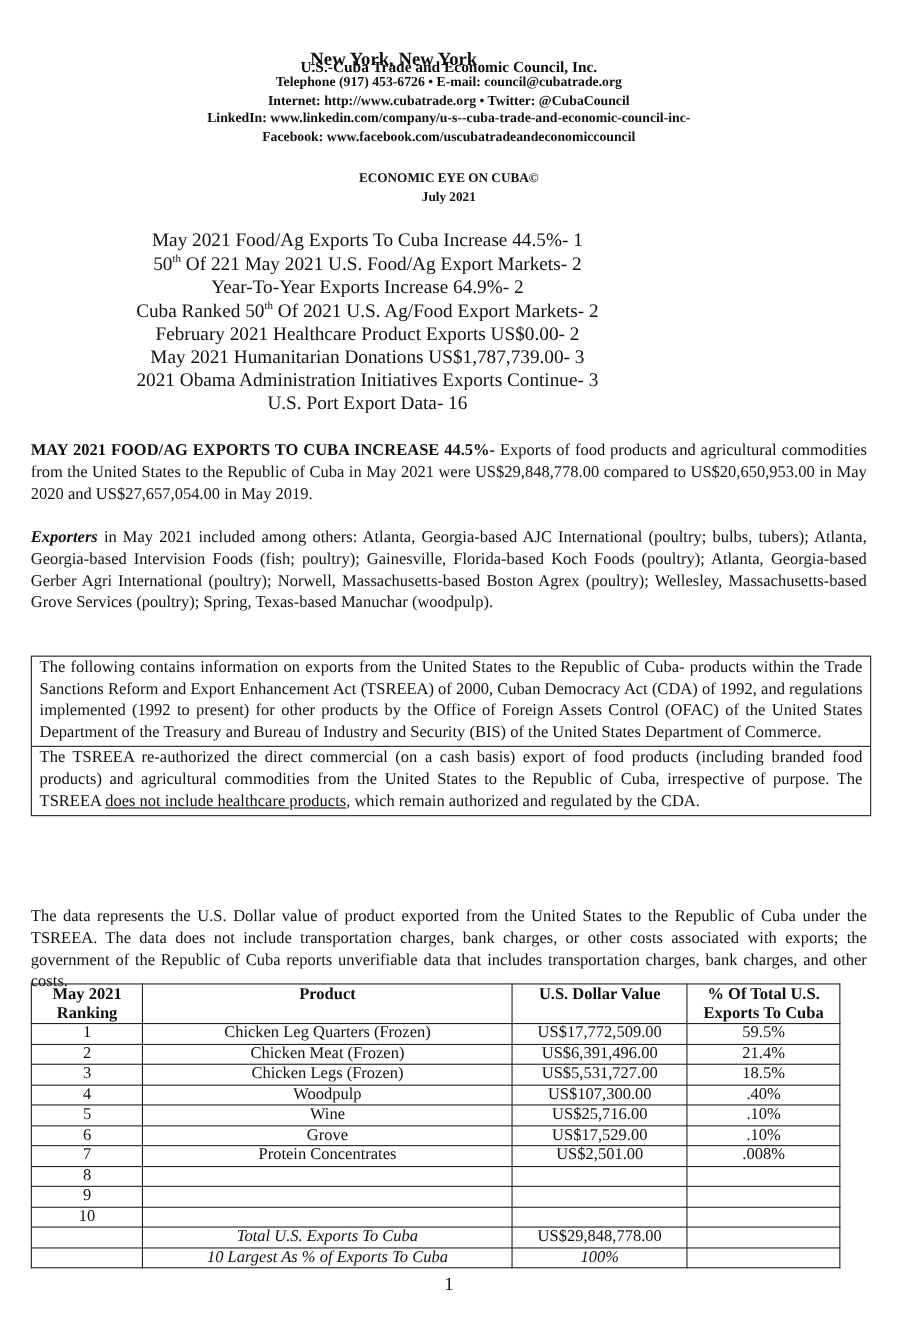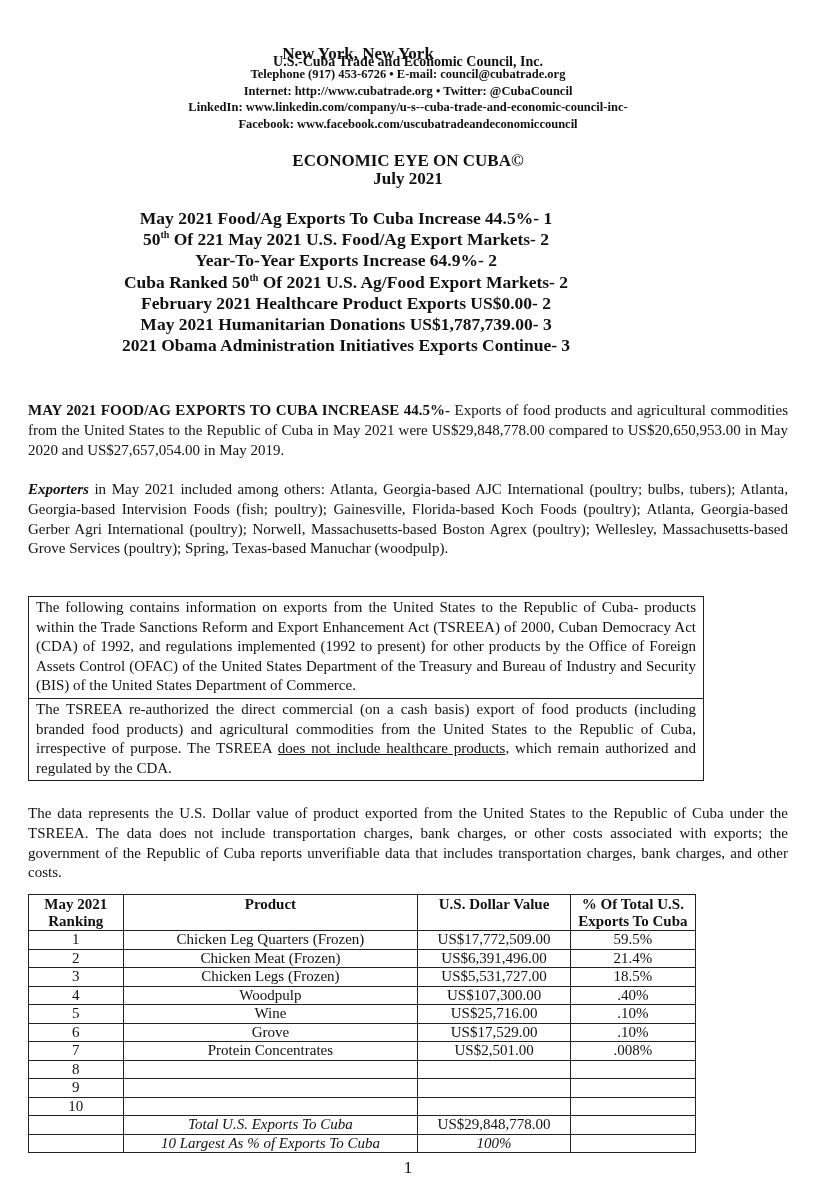--- a/index.html
+++ b/index.html
@@ -4,33 +4,33 @@
 <style>
   html, body { margin: 0; padding: 0; background: #fff; }
   body {
     width: 816px; height: 1200px; position: relative; overflow: hidden;
     font-family: "Liberation Serif", "DejaVu Serif", serif; color: #111;
   }
   .center { text-align: center; }
   .org-title { position: absolute; top: 14px; left: 0; width: 816px; font-size: 14px; font-weight: bold; line-height: 26px; margin-top: 35px; }
   .org-city { position: absolute; top: 44px; left: 0; width: 716px; font-size: 17px; font-weight: bold; line-height: 20px; }
   .contact { position: absolute; top: 66px; left: 0; width: 816px; font-size: 12.5px; font-weight: bold; line-height: 16.5px; }
-  .eye-title { position: absolute; top: 152px; left: 0; width: 816px; font-size: 17px; font-weight: bold; line-height: 18px; }
-  .toc { position: absolute; top: 208px; left: 16px; width: 660px; font-size: 17.5px; font-weight: bold; line-height: 21.2px; }
+  .eye-title { position: absolute; top: 152px; left: 0; width: 816px; font-size: 12px; font-weight: bold; line-height: 18px; }
+  .toc { position: absolute; top: 208px; left: 4px; width: 660px; font-size: 17.5px; font-weight: normal; line-height: 21.2px; }
   .toc sup { font-size: 10px; line-height: 0; }
   .para { position: absolute; left: 28px; width: 760px; font-size: 15px; line-height: 19.8px; text-align: justify; }
   .para b { font-weight: bold; }
   .p1 { top: 401px; }
   .p2 { top: 480px; }
-  .info-box { position: absolute; left: 28px; top: 596px; width: 676px; border: 1.5px solid #222; box-sizing: border-box; }
+  .info-box { position: absolute; left: 28px; top: 596px; width: 764px; border: 1.5px solid #222; box-sizing: border-box; }
   .info-box .sec { padding: 1px 7px 2px 7px; font-size: 15px; line-height: 19.6px; text-align: justify; }
   .info-box .sec + .sec { border-top: 1.5px solid #222; }
   .u { text-decoration: underline; }
-  .p3 { top: 804px; }
-  table.exports { position: absolute; left: 28px; top: 894px; width: 668px; border-collapse: collapse; font-size: 15px; }
+  .p3 { top: 824px; }
+  table.exports { position: absolute; left: 28px; top: 894px; width: 736px; border-collapse: collapse; font-size: 15px; }
   table.exports td, table.exports th { border: 1.5px solid #222; text-align: center; padding: 0 2px; line-height: 17.5px; height: 17.5px; }
   table.exports th { font-weight: bold; vertical-align: top; line-height: 17px; padding-top: 1px; }
   .col-rank { width: 97px; }
   .col-prod { width: 335px; }
   .col-val { width: 155px; margin-top: 43px; }
   .col-pct { width: 135px; }
   .ital { font-style: italic; }
   .page-num { position: absolute; top: 1158px; left: 0; width: 816px; font-size: 17px; }
 </style>
 </head>
@@ -51,20 +51,21 @@
 </div>
 
 <div class="toc center">
   <div><span>May 2021 Food/Ag Exports To Cuba Increase 44.5%- 1</span></div>
   <div><span>50</span><sup>th</sup><span> Of 221 May 2021 U.S. Food/Ag Export Markets- 2</span></div>
   <div><span>Year-To-Year Exports Increase 64.9%- 2</span></div>
   <div><span>Cuba Ranked 50</span><sup>th</sup><span> Of 2021 U.S. Ag/Food Export Markets- 2</span></div>
   <div><span>February 2021 Healthcare Product Exports US$0.00- 2</span></div>
   <div><span>May 2021 Humanitarian Donations US$1,787,739.00- 3</span></div>
   <div><span>2021 Obama Administration Initiatives Exports Continue- 3</span></div>
+  <div><span>U.S. Port Export Data- 16</span></div>
 </div>
 
 <div class="para p1">
   <b>MAY 2021 FOOD/AG EXPORTS TO CUBA INCREASE 44.5%-</b><span> Exports of food products and agricultural commodities from the United States to the Republic of Cuba in May 2021 were US$29,848,778.00 compared to US$20,650,953.00 in May 2020 and US$27,657,054.00 in May 2019.</span>
 </div>
 
 <div class="para p2">
   <b><i>Exporters</i></b><span> in May 2021 included among others: Atlanta, Georgia-based AJC International (poultry; bulbs, tubers); Atlanta, Georgia-based Intervision Foods (fish; poultry); Gainesville, Florida-based Koch Foods (poultry); Atlanta, Georgia-based Gerber Agri International (poultry); Norwell, Massachusetts-based Boston Agrex (poultry); Wellesley, Massachusetts-based Grove Services (poultry); Spring, Texas-based Manuchar (woodpulp).</span>
 </div>
 

